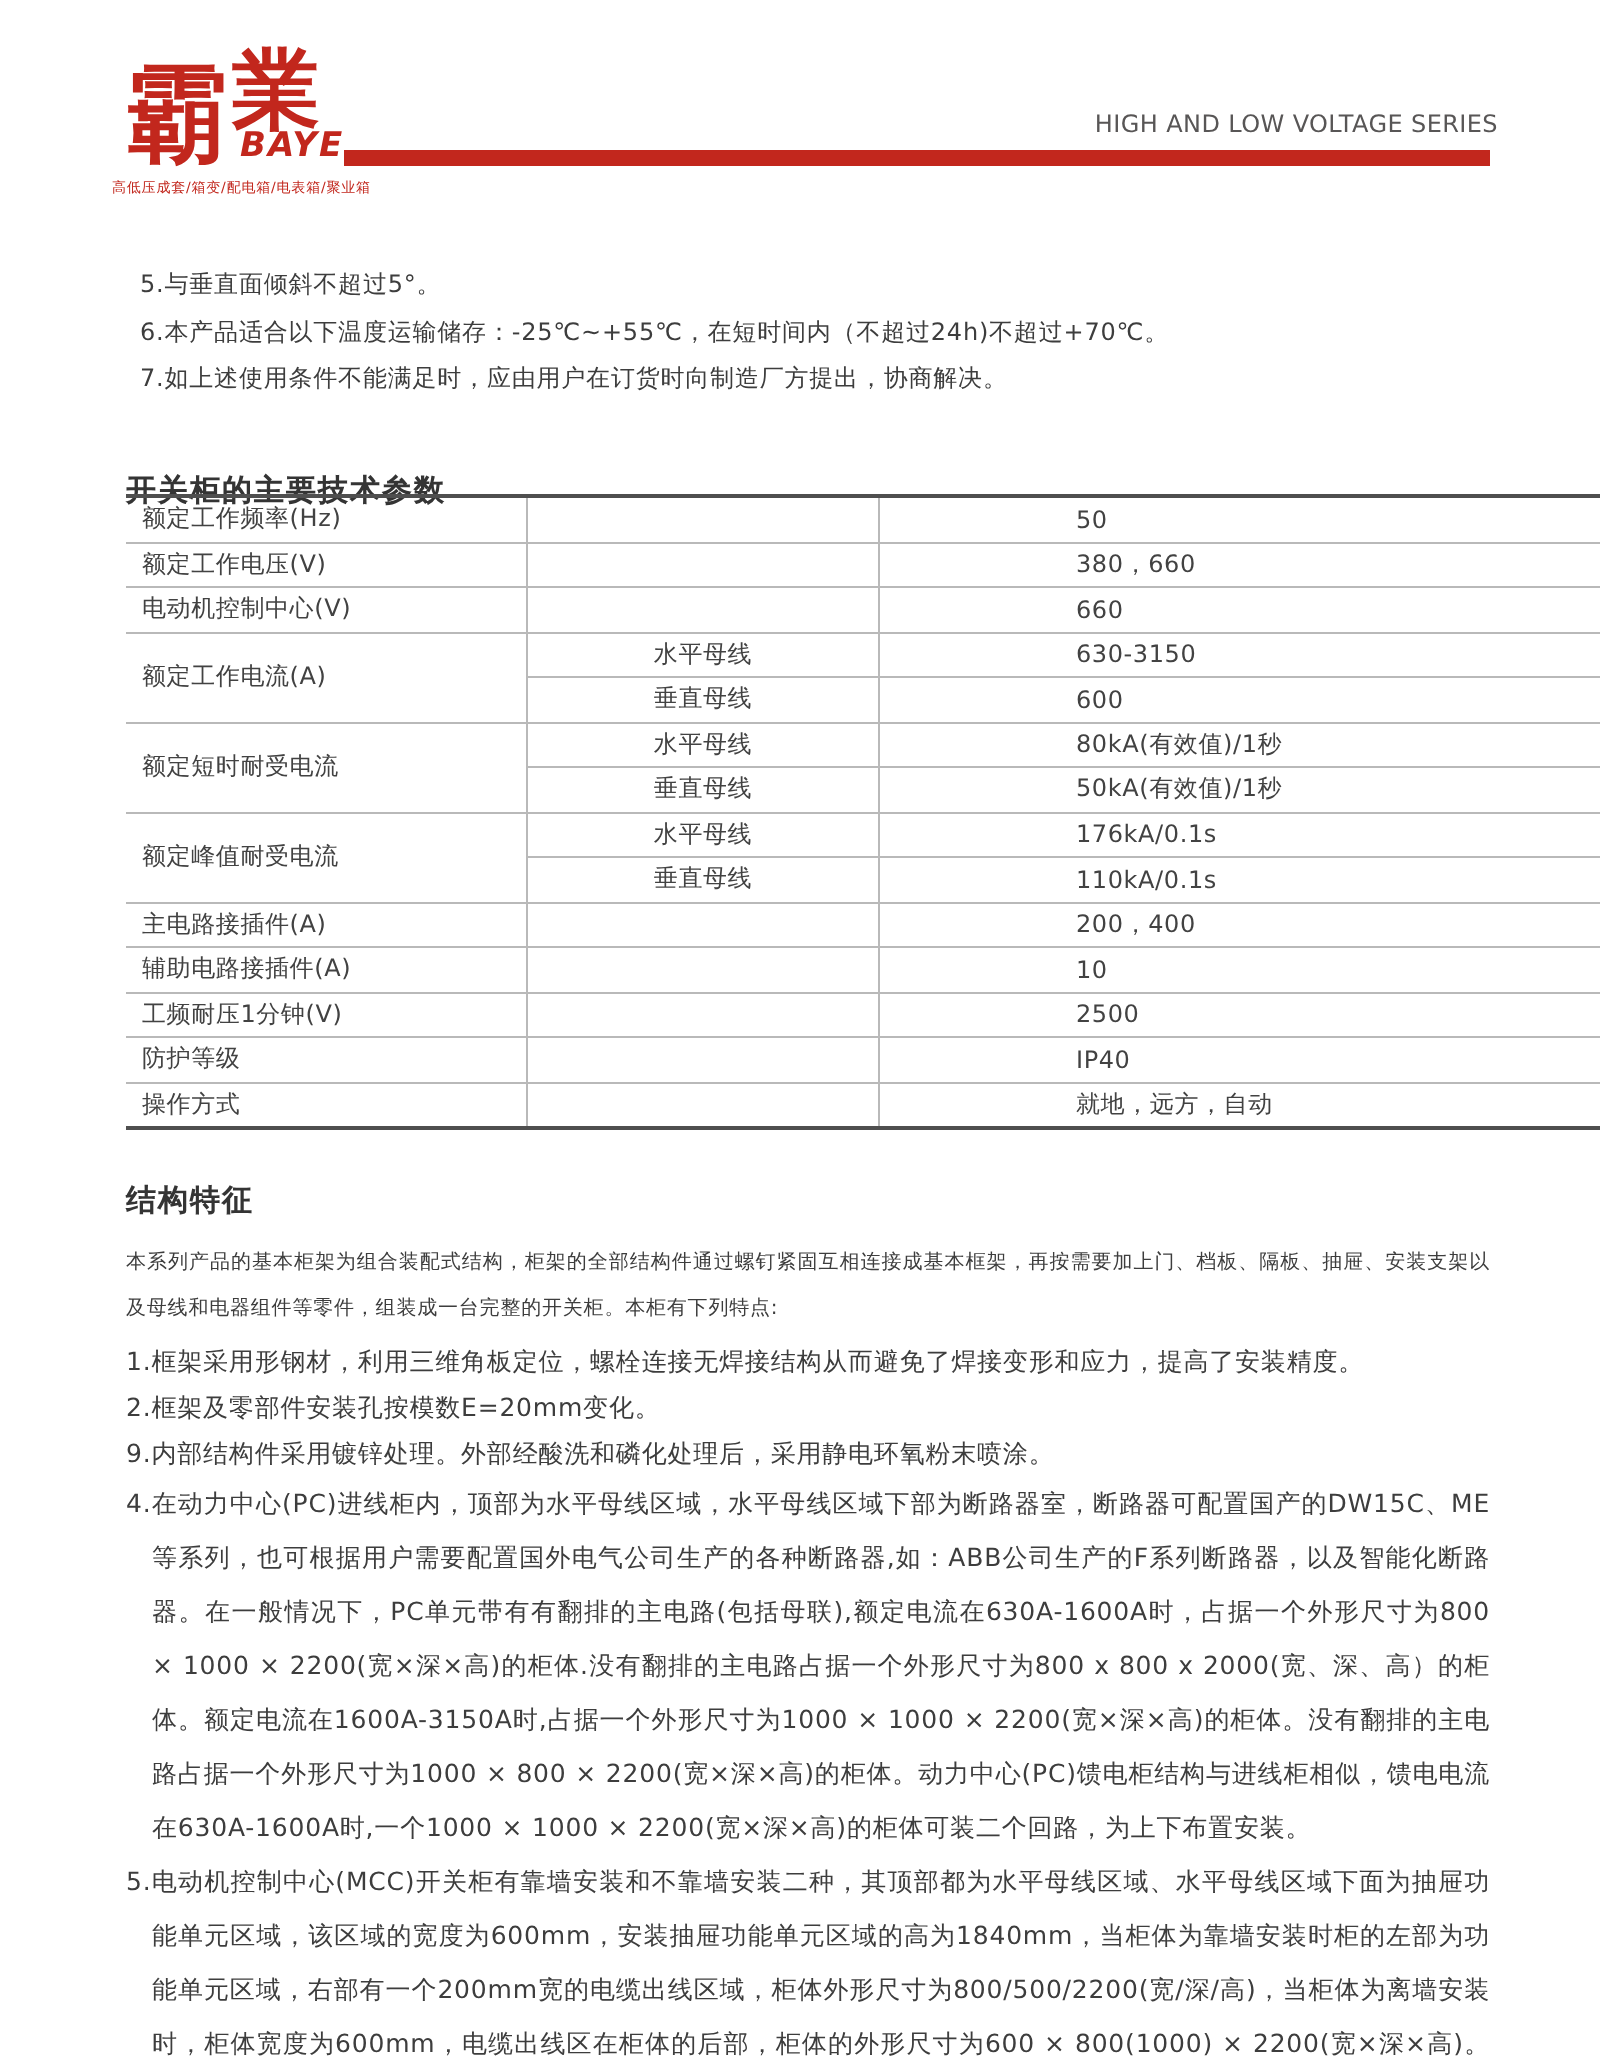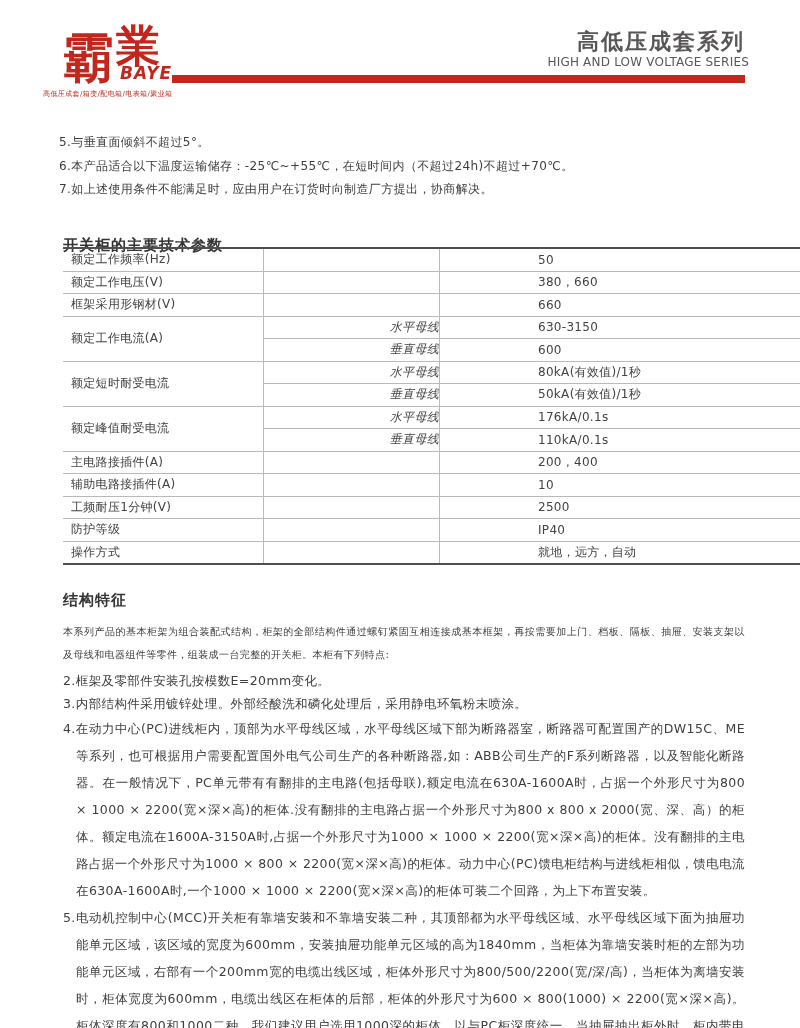--- a/index.html
+++ b/index.html
@@ -12,64 +12,63 @@
   html,body{margin:0;padding:0;background:#ffffff;}
   .page{
     position:relative;width:800px;height:1028px;background:#fff;
     font-family:"DejaVu Sans","Liberation Sans",sans-serif;
     color:var(--ink);overflow:hidden;
   }
   
   .logo-char1{position:absolute;left:62px;top:32px;font-size:52px;line-height:1;font-weight:bold;color:var(--red);font-family:"DejaVu Serif","Liberation Serif",serif;}
   .logo-char2{position:absolute;left:116px;top:24px;font-size:44px;line-height:1;font-weight:bold;color:var(--red);font-family:"DejaVu Serif","Liberation Serif",serif;}
   .logo-baye{position:absolute;left:108px;top:63px;font-size:17px;font-weight:bold;color:var(--red);letter-spacing:1px;font-style:italic;margin-left:12px;}
-  .logo-tagline{position:absolute;left:43px;top:89px;font-size:7px;color:var(--red);letter-spacing:0.4px;white-space:nowrap;}
+  .logo-tagline{position:absolute;left:56px;top:89px;font-size:7px;color:var(--red);letter-spacing:0.4px;white-space:nowrap;}
   .title-cn{position:absolute;top:27px;right:55px;font-size:22px;font-weight:bold;color:var(--gray-title);letter-spacing:2px;white-space:nowrap;}
   .title-en{position:absolute;top:55px;right:51px;font-size:12px;color:var(--gray-title);letter-spacing:0.2px;white-space:nowrap;}
   .red-bar{position:absolute;left:172px;top:75px;width:573px;height:8px;background:var(--red);}
   
-  .conditions{position:absolute;left:59px;top:131px;width:682px;}
+  .conditions{position:absolute;left:70px;top:131px;width:682px;}
   .conditions p{margin:0;font-size:12px;line-height:23.5px;letter-spacing:0.4px;}
   
   .params-title{position:absolute;left:63px;top:236px;font-size:15px;font-weight:bold;color:#343434;letter-spacing:1px;}
   .tech-table{
     position:absolute;left:63px;top:247px;width:681px;
     border-collapse:collapse;table-layout:fixed;
     border-top:2px solid var(--line-dark);
     border-bottom:2px solid var(--line-dark);
   }
   .tech-table td{
     border-top:1px solid var(--line-light);
     font-size:12px;height:21.5px;padding:0;color:#424242;
     letter-spacing:0.3px;vertical-align:middle;white-space:nowrap;
     overflow:hidden;
   }
   .tech-table td.c1{width:192px;padding-left:8px;border-right:1px solid var(--line-light);}
-  .tech-table td.c2{width:175px;text-align:right;border-right:1px solid var(--line-light);font-style:italic;}
+  .tech-table td.c2{width:175px;text-align:center;border-right:1px solid var(--line-light);}
   .tech-table td.c3{width:306px;padding-left:98px;}
   
   .structure{position:absolute;left:63px;top:591px;width:682px;}
   .sec-title{margin:0 0 10px 0;font-size:15px;font-weight:bold;color:#343434;letter-spacing:1px;}
   .intro{margin:0 0 3px 0;font-size:10px;line-height:23px;text-align:justify;letter-spacing:0.4px;}
   .features p{margin:0;font-size:12.5px;text-align:justify;letter-spacing:0.4px;}
   .f-short{line-height:23px;}
   .f-long{line-height:27px;padding-left:13px;text-indent:-13px;}
 </style>
 </head>
 <body>
 
 <div class="page">
 
   <div>
     <span class="logo-char1">霸</span>
     <span class="logo-char2">業</span>
     <span class="logo-baye">BAYE</span>
     <span class="logo-tagline">高低压成套/箱变/配电箱/电表箱/聚业箱</span>
   </div>
-  <div class="title-cn">高低压成套系列</div>
   <div class="title-en">HIGH AND LOW VOLTAGE SERIES</div>
   <div class="red-bar"></div>
 
   <div class="conditions">
     <p>5.与垂直面倾斜不超过5°。</p>
     <p>6.本产品适合以下温度运输储存：-25℃~+55℃，在短时间内（不超过24h)不超过+70℃。</p>
     <p>7.如上述使用条件不能满足时，应由用户在订货时向制造厂方提出，协商解决。</p>
   </div>
 
   <div class="params-title">开关柜的主要技术参数</div>
@@ -80,21 +79,21 @@
         <td class="c1">额定工作频率(Hz)</td>
         <td class="c2"></td>
         <td class="c3">50</td>
       </tr>
       <tr>
         <td class="c1">额定工作电压(V)</td>
         <td class="c2"></td>
         <td class="c3">380，660</td>
       </tr>
       <tr>
-        <td class="c1">框架采用形钢材(V)</td>
+        <td class="c1">电动机控制中心(V)</td>
         <td class="c2"></td>
         <td class="c3">660</td>
       </tr>
       <tr>
         <td class="c1" rowspan="2">额定工作电流(A)</td>
         <td class="c2">水平母线</td>
         <td class="c3">630-3150</td>
       </tr>
       <tr>
         <td class="c2">垂直母线</td>
@@ -143,20 +142,21 @@
         <td class="c2"></td>
         <td class="c3">就地，远方，自动</td>
       </tr>
     </tbody>
   </table>
 
   <div class="structure">
     <h3 class="sec-title">结构特征</h3>
     <p class="intro">本系列产品的基本柜架为组合装配式结构，柜架的全部结构件通过螺钉紧固互相连接成基本框架，再按需要加上门、档板、隔板、抽屉、安装支架以及母线和电器组件等零件，组装成一台完整的开关柜。本柜有下列特点:</p>
     <div class="features">
+      <p class="f-short">1.框架采用形钢材，利用三维角板定位，螺栓连接无焊接结构从而避免了焊接变形和应力，提高了安装精度。</p>
       <p class="f-short">2.框架及零部件安装孔按模数E=20mm变化。</p>
-      <p class="f-short">3.内部结构件采用镀锌处理。外部经酸洗和磷化处理后，采用静电环氧粉末喷涂。</p>
+      <p class="f-short">9.内部结构件采用镀锌处理。外部经酸洗和磷化处理后，采用静电环氧粉末喷涂。</p>
       <p class="f-long">4.在动力中心(PC)进线柜内，顶部为水平母线区域，水平母线区域下部为断路器室，断路器可配置国产的DW15C、ME等系列，也可根据用户需要配置国外电气公司生产的各种断路器,如：ABB公司生产的F系列断路器，以及智能化断路器。在一般情况下，PC单元带有有翻排的主电路(包括母联),额定电流在630A-1600A时，占据一个外形尺寸为800 × 1000 × 2200(宽×深×高)的柜体.没有翻排的主电路占据一个外形尺寸为800 x 800 x 2000(宽、深、高）的柜体。额定电流在1600A-3150A时,占据一个外形尺寸为1000 × 1000 × 2200(宽×深×高)的柜体。没有翻排的主电路占据一个外形尺寸为1000 × 800 × 2200(宽×深×高)的柜体。动力中心(PC)馈电柜结构与进线柜相似，馈电电流在630A-1600A时,一个1000 × 1000 × 2200(宽×深×高)的柜体可装二个回路，为上下布置安装。</p>
       <p class="f-long">5.电动机控制中心(MCC)开关柜有靠墙安装和不靠墙安装二种，其顶部都为水平母线区域、水平母线区域下面为抽屉功能单元区域，该区域的宽度为600mm，安装抽屉功能单元区域的高为1840mm，当柜体为靠墙安装时柜的左部为功能单元区域，右部有一个200mm宽的电缆出线区域，柜体外形尺寸为800/500/2200(宽/深/高)，当柜体为离墙安装时，柜体宽度为600mm，电缆出线区在柜体的后部，柜体的外形尺寸为600 ×  800(1000) ×  2200(宽×深×高)。柜体深度有800和1000二种，我们建议用户选用1000深的柜体，以与PC柜深度统一、当抽屉抽出柜外时，柜内带电部分不外露，安全可靠。</p>
     </div>
   </div>
 
 </div>
 
 </body></html>

